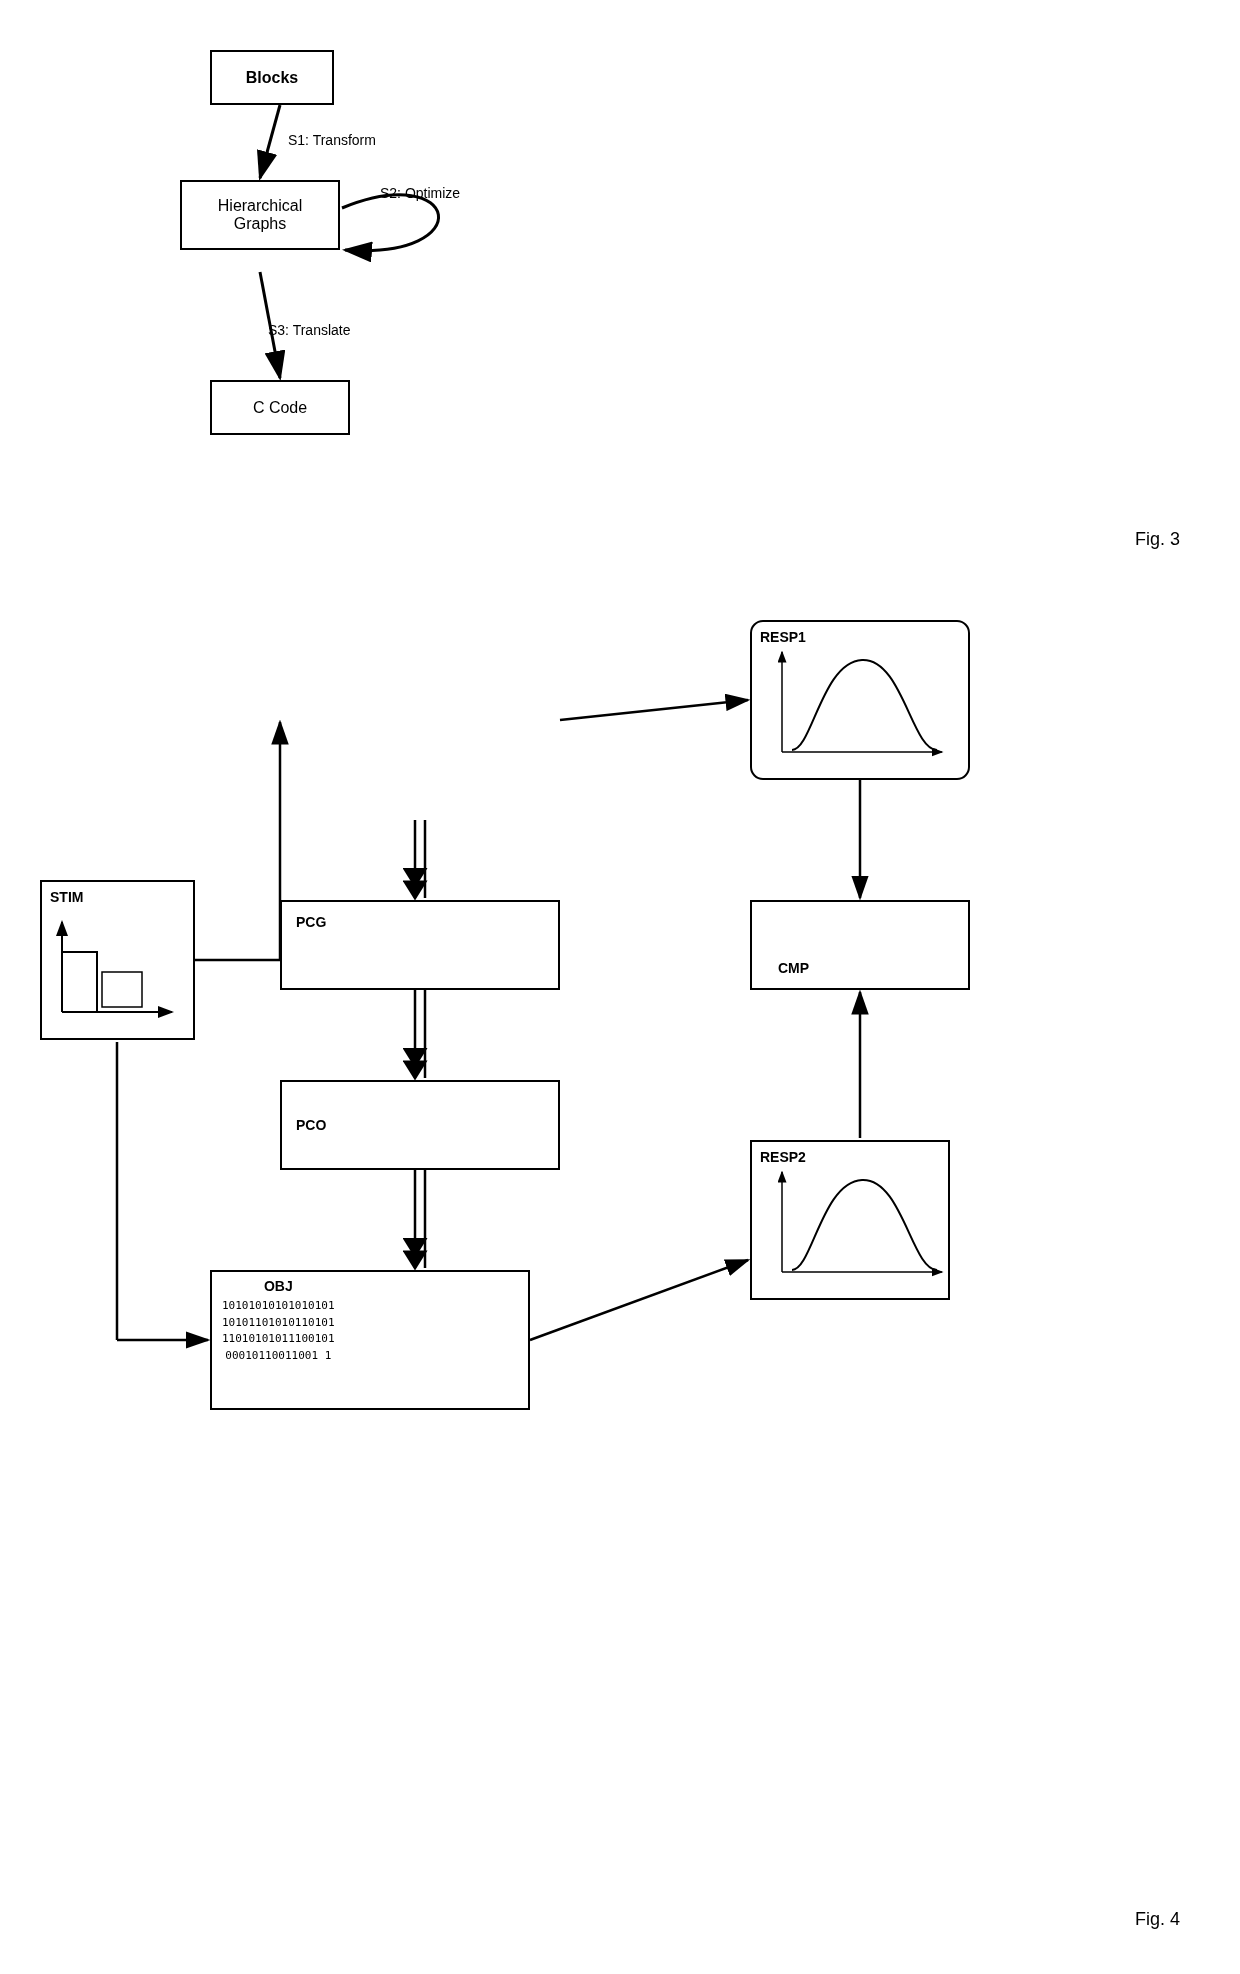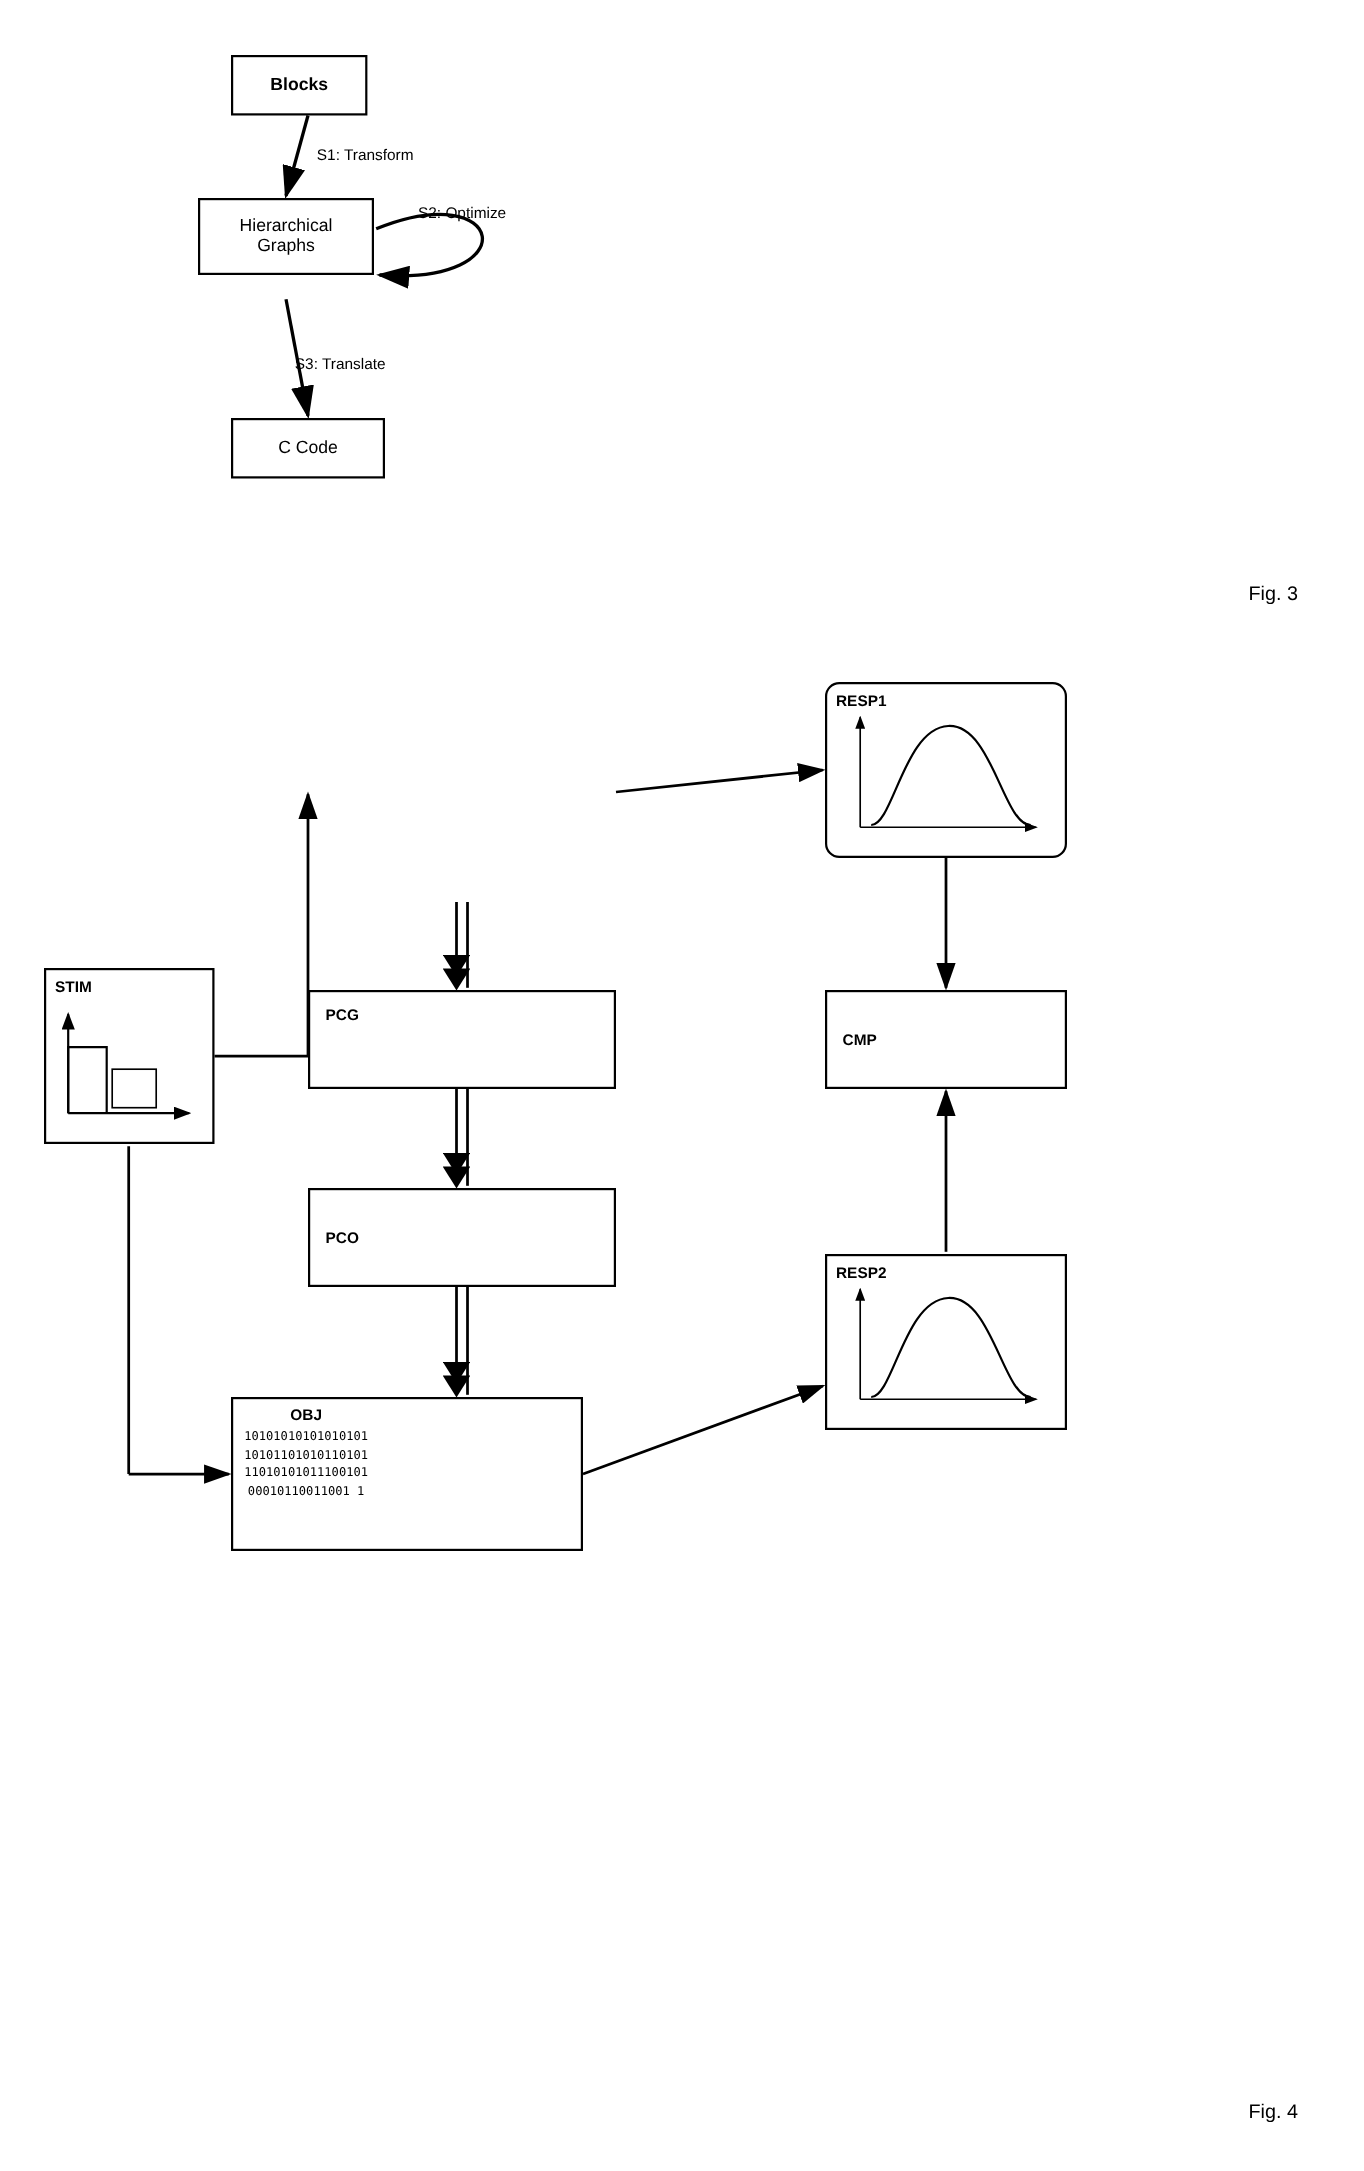--- a/index.html
+++ b/index.html
@@ -159,40 +159,40 @@
       justify-content: flex-start;
       padding: 6px 8px;
     }
 
     .fig4-cmp {
       top: 290px;
       left: 720px;
       width: 220px;
       height: 90px;
       font-size: 14px;
-      align-items: center;
-      justify-content: flex-start;
-      padding: 6px 8px;
+      align-items: flex-end;
+      justify-content: flex-start;
+      padding: 6px 20px;
     }
 
     .fig4-pco {
       top: 470px;
       left: 250px;
       width: 280px;
       height: 90px;
       font-size: 14px;
       align-items: center;
       justify-content: flex-start;
       padding: 6px 8px;
     }
 
     .fig4-resp2 {
       top: 530px;
       left: 720px;
-      width: 220px;
+      width: 200px;
       height: 160px;
       font-size: 14px;
       align-items: flex-start;
       justify-content: flex-start;
       padding: 6px 8px;
     }
 
     .fig4-obj {
       top: 660px;
       left: 180px;

